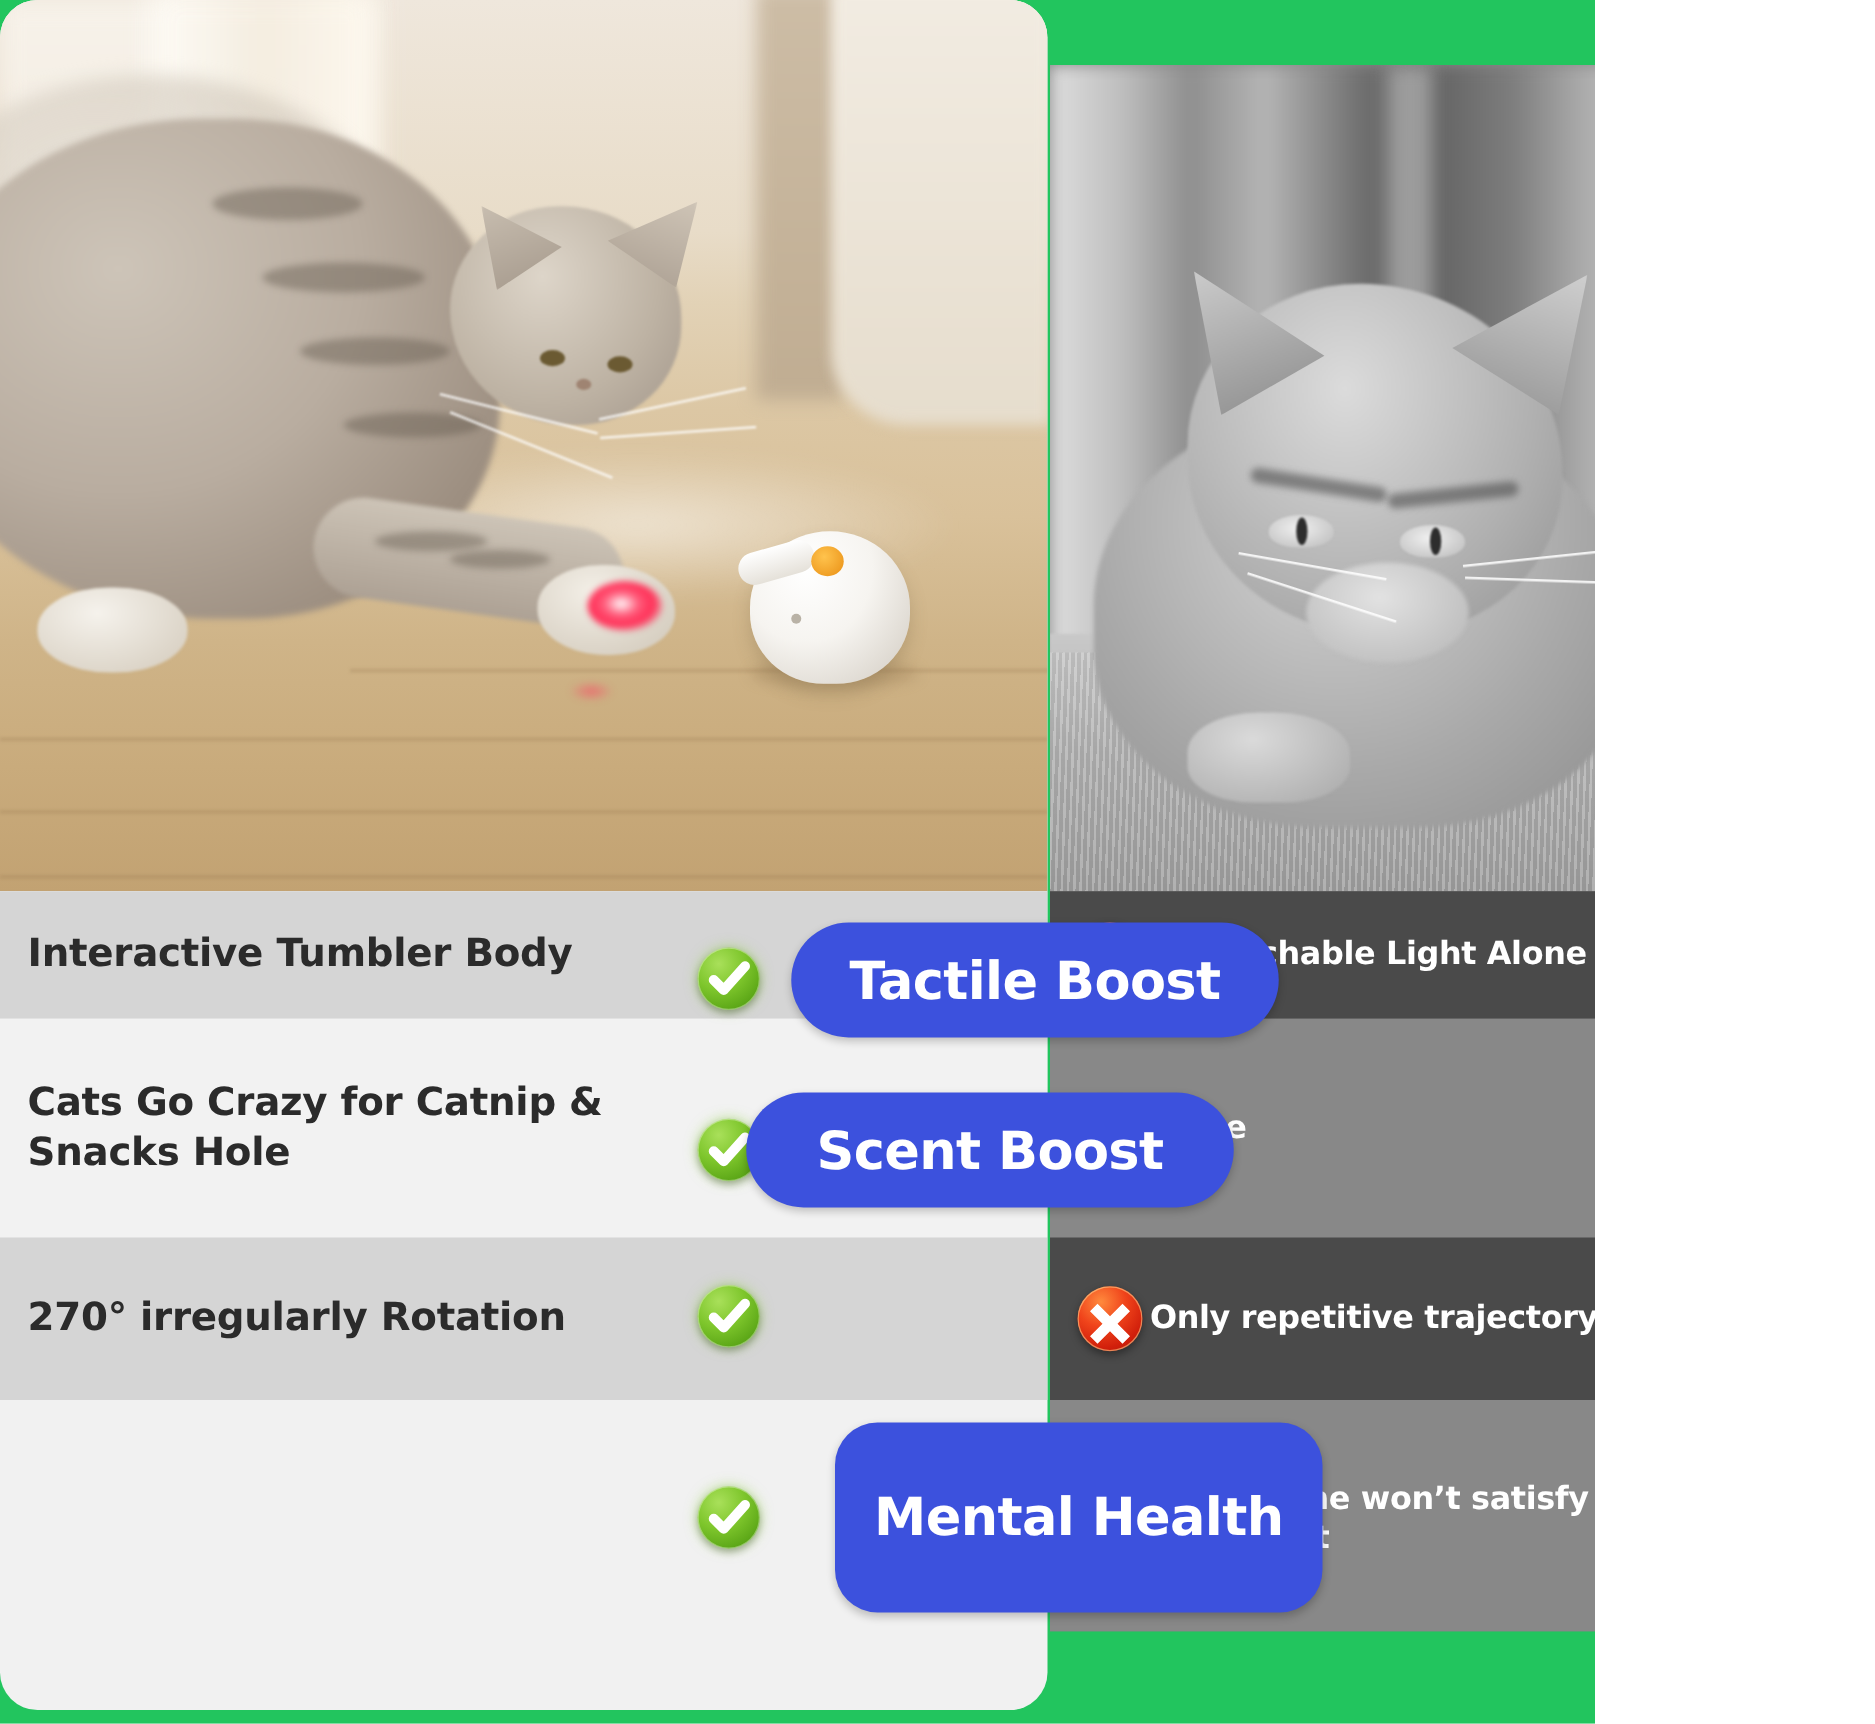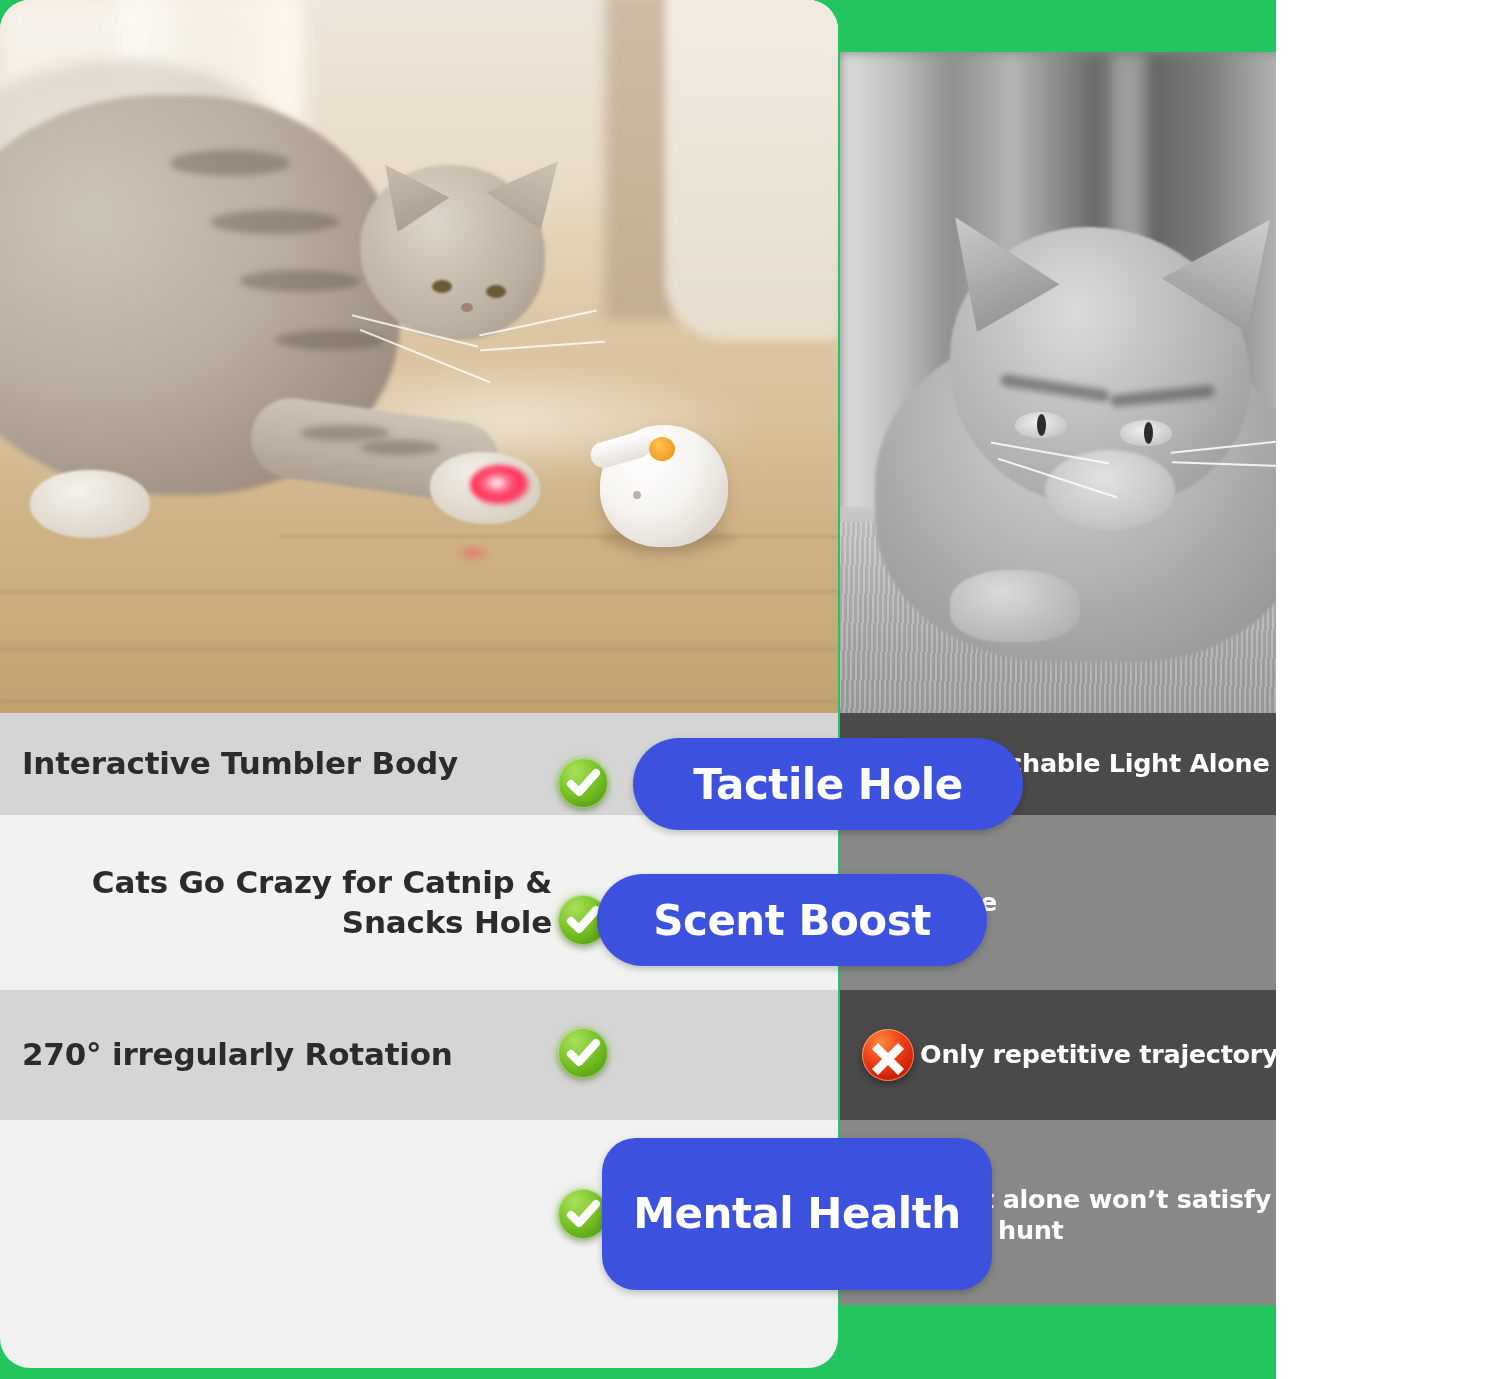--- a/index.html
+++ b/index.html
@@ -164,21 +164,21 @@
   
   .pill{
     position:absolute;display:flex;align-items:center;justify-content:center;text-align:center;
     background:#3c51dd;color:#ffffff;
     font-family:"DejaVu Sans",sans-serif;font-weight:700;letter-spacing:-.5px;
     box-shadow:0 3px 7px rgba(0,0,0,.22);
   }
   .pill-1{left:633px;top:738px;width:390px;height:92px;border-radius:46px;font-size:42px;}
   .pill-2{left:597px;top:874px;width:390px;height:92px;border-radius:46px;font-size:42px;}
   .pill-3{left:633px;top:1008px;width:390px;height:92px;border-radius:46px;font-size:42px;}
-  .pill-4{left:602px;top:1138px;width:390px;height:152px;border-radius:34px;font-size:42px;line-height:1.12;}
+  .pill-4{left:668px;top:1138px;width:390px;height:152px;border-radius:34px;font-size:42px;line-height:1.12;}
 </style>
 </head>
 <body>
 
 <div id="page">
 
   <div class="left-panel">
 
     <div class="photo-left">
       <div class="pl-floor"></div>
@@ -221,21 +221,21 @@
       <div class="toy"></div>
       <div class="toy-cap"></div>
       <div class="toy-eye"></div>
       <div class="toy-dot"></div>
     </div>
 
     <div class="rows-left">
       <div class="rowL odd" style="height:102px;">
         <div class="feat-text">Interactive Tumbler Body</div>
       </div>
-      <div class="rowL even" style="height:175px;text-align:right;">
+      <div class="rowL even" style="height:175px;">
         <div class="feat-text">Cats Go Crazy for Catnip &amp; Snacks Hole</div>
       </div>
       <div class="rowL odd" style="height:130px;">
         <div class="feat-text">270° irregularly Rotation</div>
       </div>
     </div>
   </div>
 
   <div class="right-panel">
 
@@ -329,21 +329,21 @@
         <path d="M13 26 L21 34 L38 15" stroke="#ffffff" stroke-width="8" stroke-linecap="round" stroke-linejoin="round" fill="none"></path>
       </svg>
   </div>
   <div style="position:absolute;left:558px;top:1189px;" class="badge check">
     <svg viewBox="0 0 50 50" aria-hidden="true">
         <path d="M13 26 L21 34 L38 15" stroke="#ffffff" stroke-width="8" stroke-linecap="round" stroke-linejoin="round" fill="none"></path>
       </svg>
   </div>
 
   <div class="pill pill-1">
-    <span>Tactile Hole</span>
+    <span>Tactile Boost</span>
   </div>
   <div class="pill pill-2">
     <span>Scent Boost</span>
   </div>
   <div class="pill pill-4">
     <span style="display:block;">
       <span style="display:block;">Mental Health</span>
     </span>
   </div>
 

